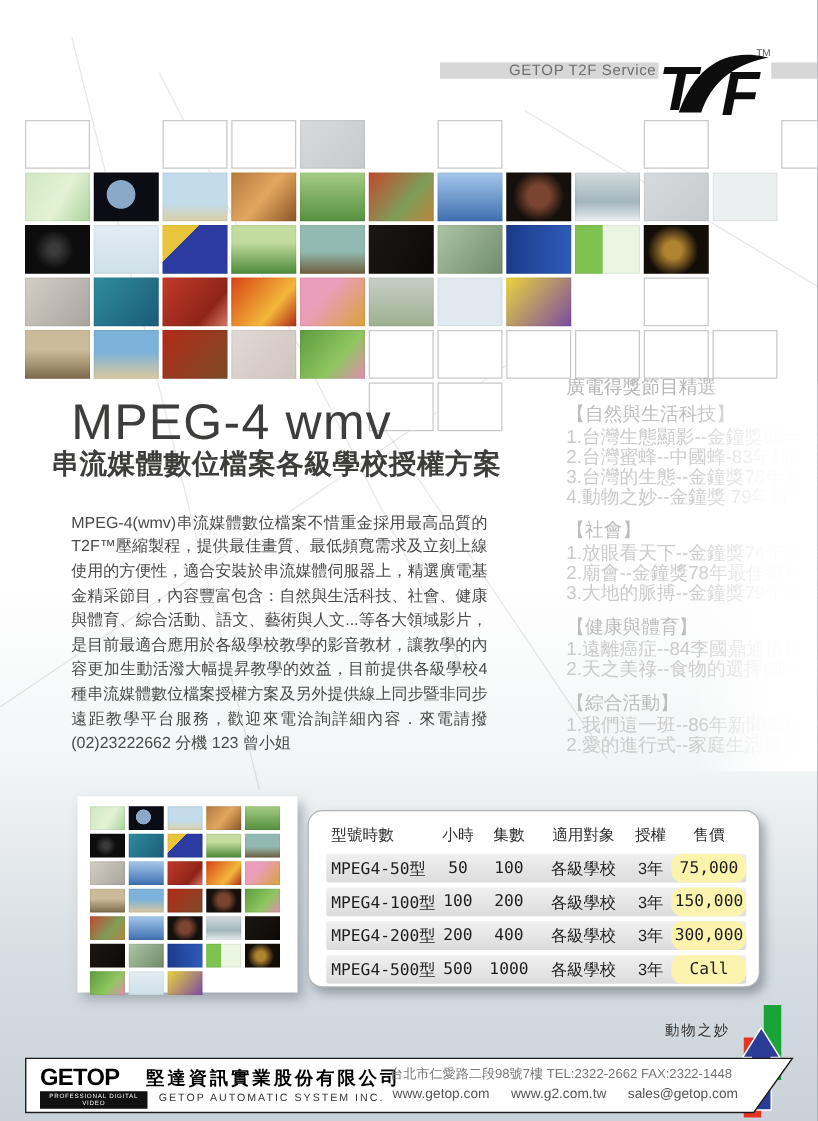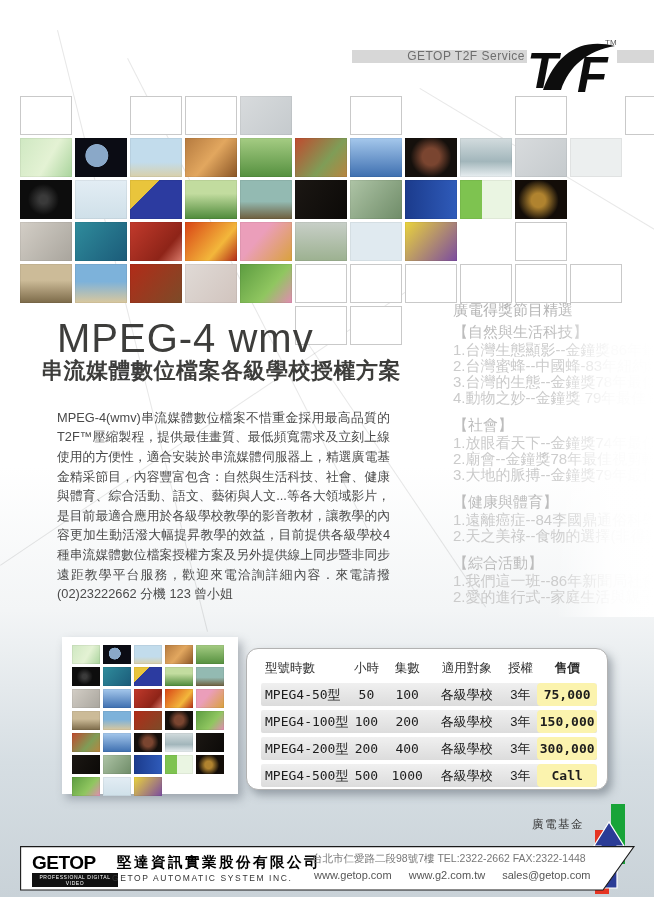--- a/index.html
+++ b/index.html
@@ -76,34 +76,34 @@
          box-sizing:border-box;padding:9px 10px 0 14px;}
   .trow{display:flex;align-items:center;}
   .thead{height:21px;margin-bottom:4px;font-size:12.5px;color:#2e2e2e;}
   .tdata{height:23px;margin-bottom:4px;background:linear-gradient(180deg,#f0f0f0,#dcdcdc);
          border-radius:2px;font-size:13px;color:#1d1d1d;}
   .c0{width:88px;padding-left:4px;box-sizing:border-box;}
   .c1{width:36px;text-align:center;}
   .c2{width:46px;text-align:center;}
   .c3{width:74px;text-align:center;}
   .c4{width:34px;text-align:center;}
-  .c5{width:60px;text-align:center;font-weight:bold;}
+  .c5{width:60px;text-align:center;}
   .mono{font-family:"DejaVu Sans Mono","Liberation Mono",monospace;}
-  .tdata .c5{background:#fbf3ae;height:23px;line-height:23px;border-radius:4px;}
+  .tdata .c5{background:#fbf3ae;height:23px;line-height:23px;border-radius:9px;}
   
   .fund-label{position:absolute;left:532px;top:817px;font-size:11.5px;color:#333;letter-spacing:1.5px;}
   .fund-logo{position:absolute;left:586px;top:802px;}
   .footer-svg{position:absolute;left:20px;top:846px;}
   .getop-logo{position:absolute;left:32px;top:854px;width:88px;}
   .getop-word{font-size:19px;font-weight:bold;letter-spacing:-.5px;color:#000;line-height:18px;}
   .getop-bar{margin-top:1px;background:#111;color:#fff;font-size:5px;letter-spacing:.6px;
              text-align:center;padding:1px 0;width:86px;}
   .company-zh{position:absolute;left:117px;top:853px;font-size:14.5px;font-weight:bold;
               letter-spacing:2.5px;color:#000;}
-  .company-en{position:absolute;left:112px;top:873px;font-size:8.5px;letter-spacing:1.6px;color:#333;}
+  .company-en{position:absolute;left:118px;top:873px;font-size:8.5px;letter-spacing:1.6px;color:#333;padding-left:9px;}
   .addr1{position:absolute;left:312px;top:852px;font-size:10.5px;color:#777;}
   .addr2{position:absolute;left:314px;top:869px;font-size:11px;color:#555;}
   .addr2 span{margin-right:14px;}
 </style>
 </head>
 <body>
 
 <div class="page">
 
   <div class="hairline" style="left:128px;top:58px;width:540px;transform:rotate(63deg);"></div>
@@ -287,21 +287,21 @@
           <div class="c0 mono">MPEG4-500型</div>
           <div class="c1 mono">500</div>
           <div class="c2 mono">1000</div>
           <div class="c3">各級學校</div>
           <div class="c4">3年</div>
           <div class="c5 mono price">Call</div>
         </div>
       </div>
   </div>
 
-  <div class="fund-label">廣電基金</div>
+  <div class="fund-label">動物之妙</div>
   <div class="fund-logo">
     <svg width="46" height="94" viewBox="0 0 46 94">
       <rect x="25" y="2" width="14" height="60" fill="#18a438"></rect>
       <rect x="9" y="28" width="14" height="64" fill="#e53422"></rect>
       <polygon points="23,20 8,44 15,44 15,86 31,86 31,44 38,44" fill="#2b3c96" stroke="#ffffff" stroke-width="1.2"></polygon>
     </svg>
   </div>
 
   <svg class="footer-svg" width="624" height="45" viewBox="0 0 624 45">
     <polygon points="0.6,0.6 614,0.6 583,44 0.6,44" fill="#ffffff" stroke="#1a1a1a" stroke-width="1.1"></polygon>

